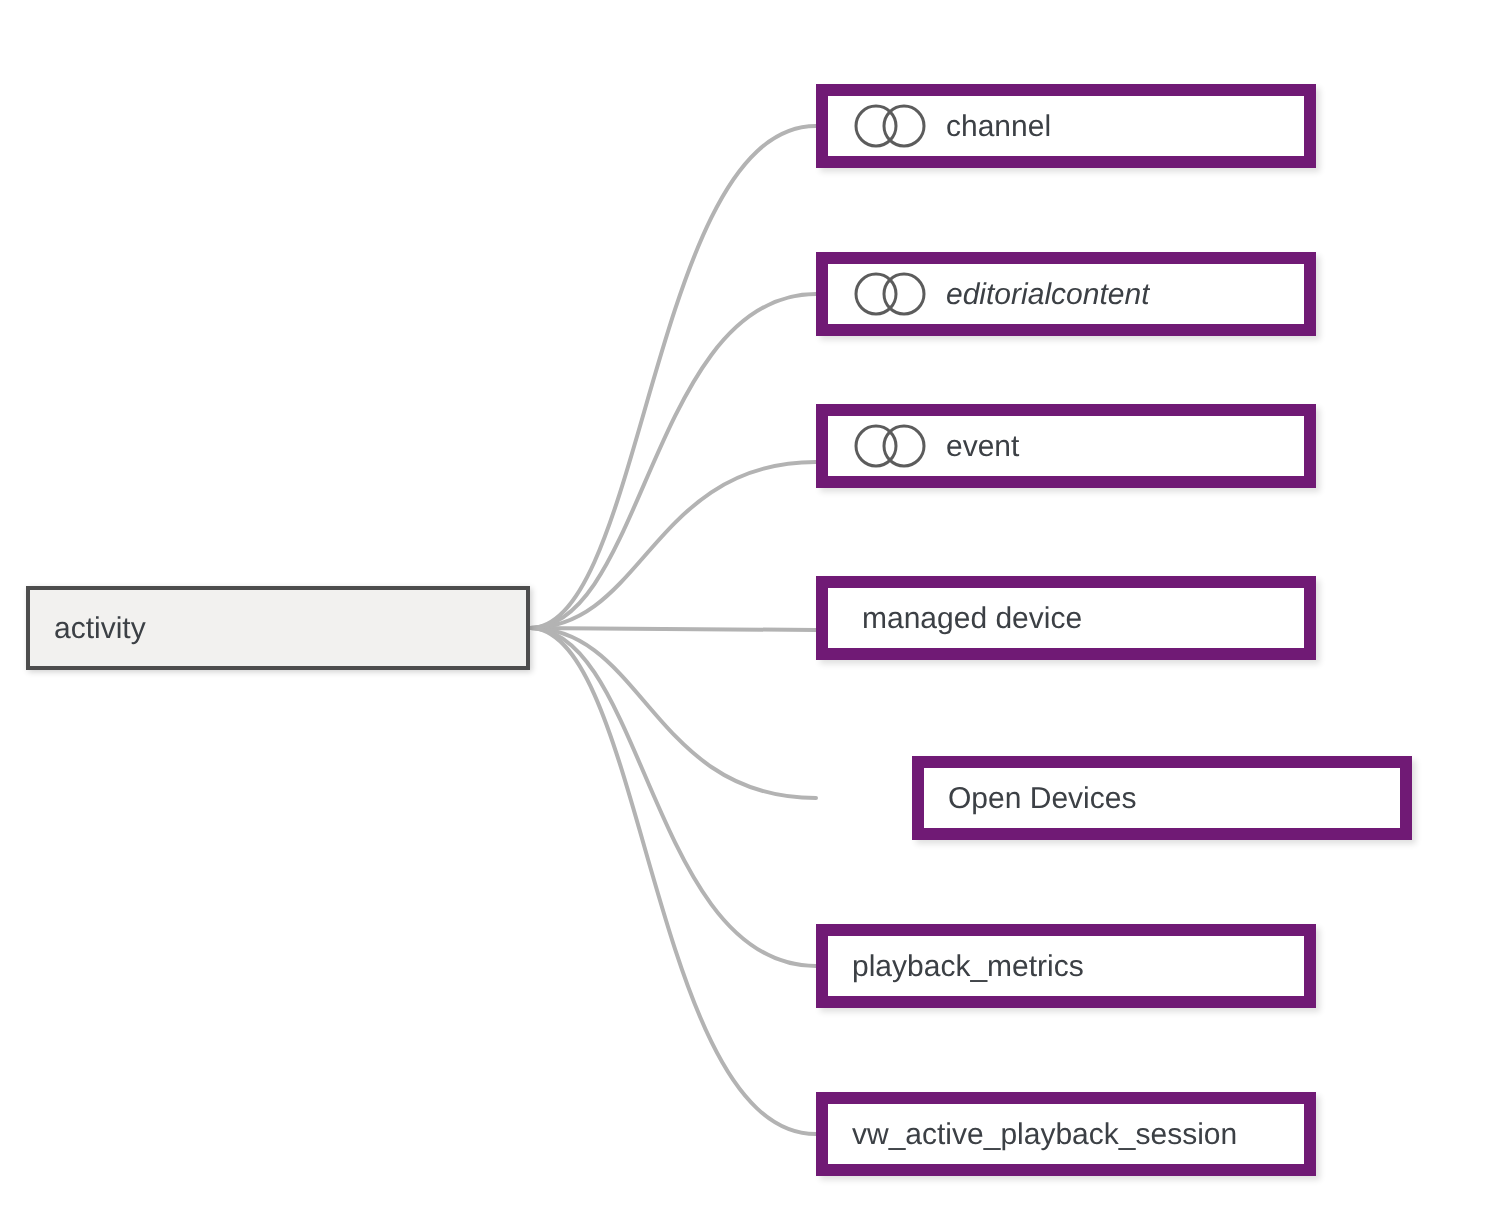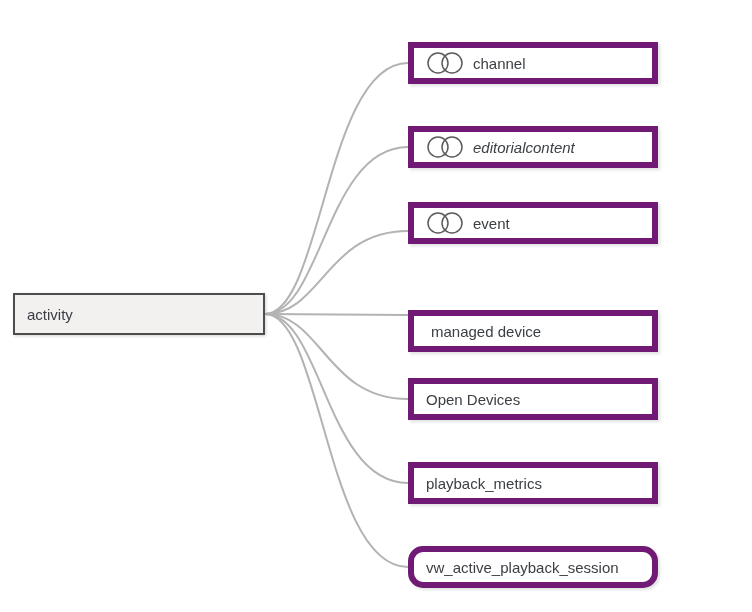--- a/index.html
+++ b/index.html
@@ -103,29 +103,29 @@
     </div>
     <div class="node table-node" style="top: 202px;">
       <span class="venn-icon">
         <svg width="38" height="26" viewBox="0 0 38 26" xmlns="http://www.w3.org/2000/svg">
           <circle cx="12" cy="13" r="10" fill="none" stroke="#5c5c5c" stroke-width="1.5"></circle>
           <circle cx="26" cy="13" r="10" fill="none" stroke="#5c5c5c" stroke-width="1.5"></circle>
         </svg>
       </span>
       <span class="node-label">event</span>
     </div>
-    <div class="node table-node" style="top: 310px; padding-left: 17px;">
+    <div class="node table-node" style="top: 288px; padding-left: 17px;">
 
       <span class="node-label">managed device</span>
     </div>
-    <div class="node table-node" style="top: 378px;">
+    <div class="node table-node" style="top: 378px; margin-left: 48px;">
 
       <span class="node-label">Open Devices</span>
     </div>
     <div class="node table-node" style="top: 462px;">
 
       <span class="node-label">playback_metrics</span>
     </div>
-    <div class="node table-node" style="top: 546px; border-radius: 15px;">
+    <div class="node table-node" style="top: 546px;">
 
       <span class="node-label">vw_active_playback_session</span>
     </div>
   </div>
 
 </body></html>

